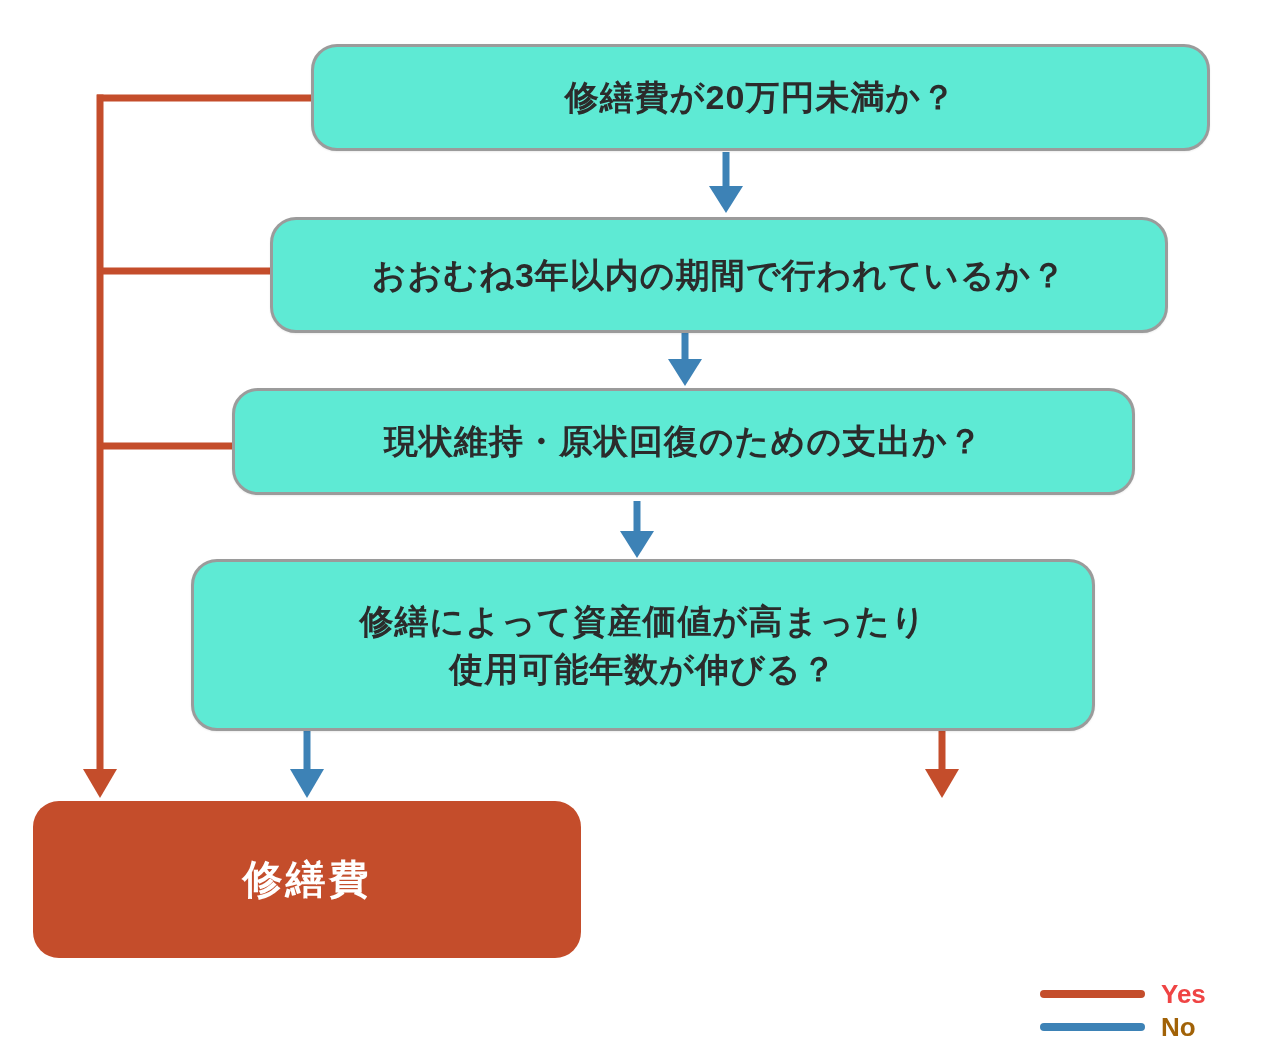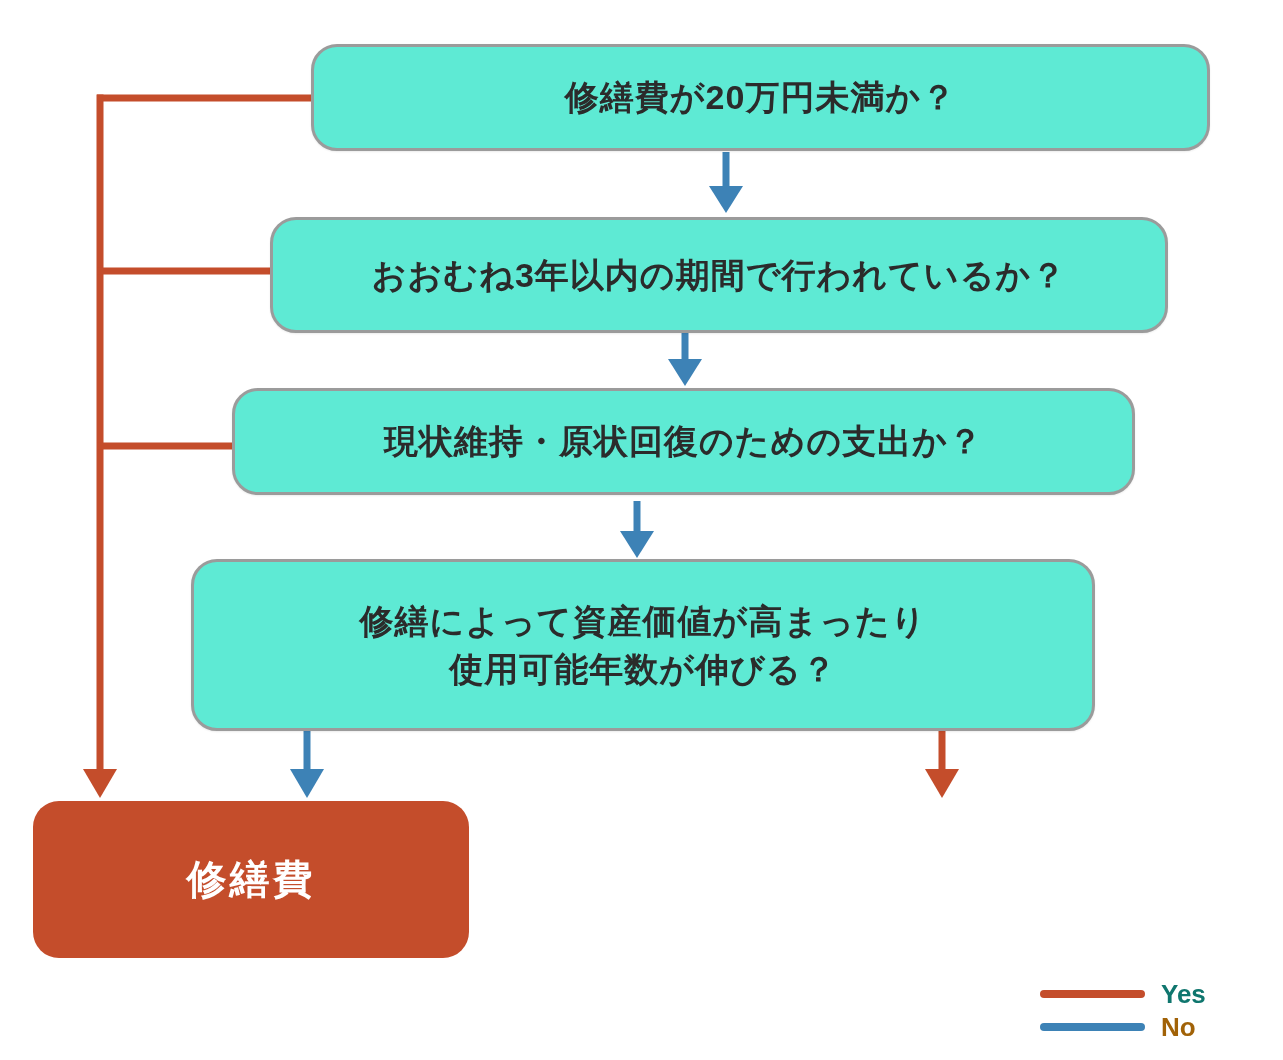--- a/index.html
+++ b/index.html
@@ -48,21 +48,21 @@
     position:absolute;
     left:1040px;top:981px;
     display:flex;flex-direction:column;gap:7px;
     z-index:2;
   }
   .legend-row{display:flex;align-items:center;gap:16px;}
   .legend-line{width:105px;height:8px;border-radius:4px;}
   .legend-line.yes{background:#c44d2b;}
   .legend-line.no{background:#3d82b6;}
   .legend-label{font-weight:bold;font-size:26px;line-height:1;}
-  .legend-label.yes{color:#0f766e;}
+  .legend-label.yes{color:#ef4444;}
   .legend-label.no{color:#a16207;}
 </style>
 </head>
 <body>
 
 <div class="stage">
 
   <svg class="connector-layer" viewBox="0 0 1283 1060">
 
     <line x1="100" y1="94.5" x2="100" y2="772" stroke-width="7" stroke="#c44d2b"></line>
@@ -97,21 +97,21 @@
 
   <div class="qbox" style="left:232px;top:388px;width:903px;height:107px;">
     <span>現状維持・原状回復のための支出か？</span>
   </div>
 
   <div class="qbox" style="left:191px;top:559px;width:904px;height:172px;">
     <span>修繕によって資産価値が高まったり</span>
     <span>使用可能年数が伸びる？</span>
   </div>
 
-  <div class="rbox repair" style="left:33px;top:801px;width:436px;height:157px;">
+  <div class="rbox repair" style="left:33px;top:801px;width:548px;height:157px;">
     <span>修繕費</span>
   </div>
 
 
   <div class="legend">
     <div class="legend-row">
       <span class="legend-line yes"></span>
       <span class="legend-label yes">Yes</span>
     </div>
     <div class="legend-row">

